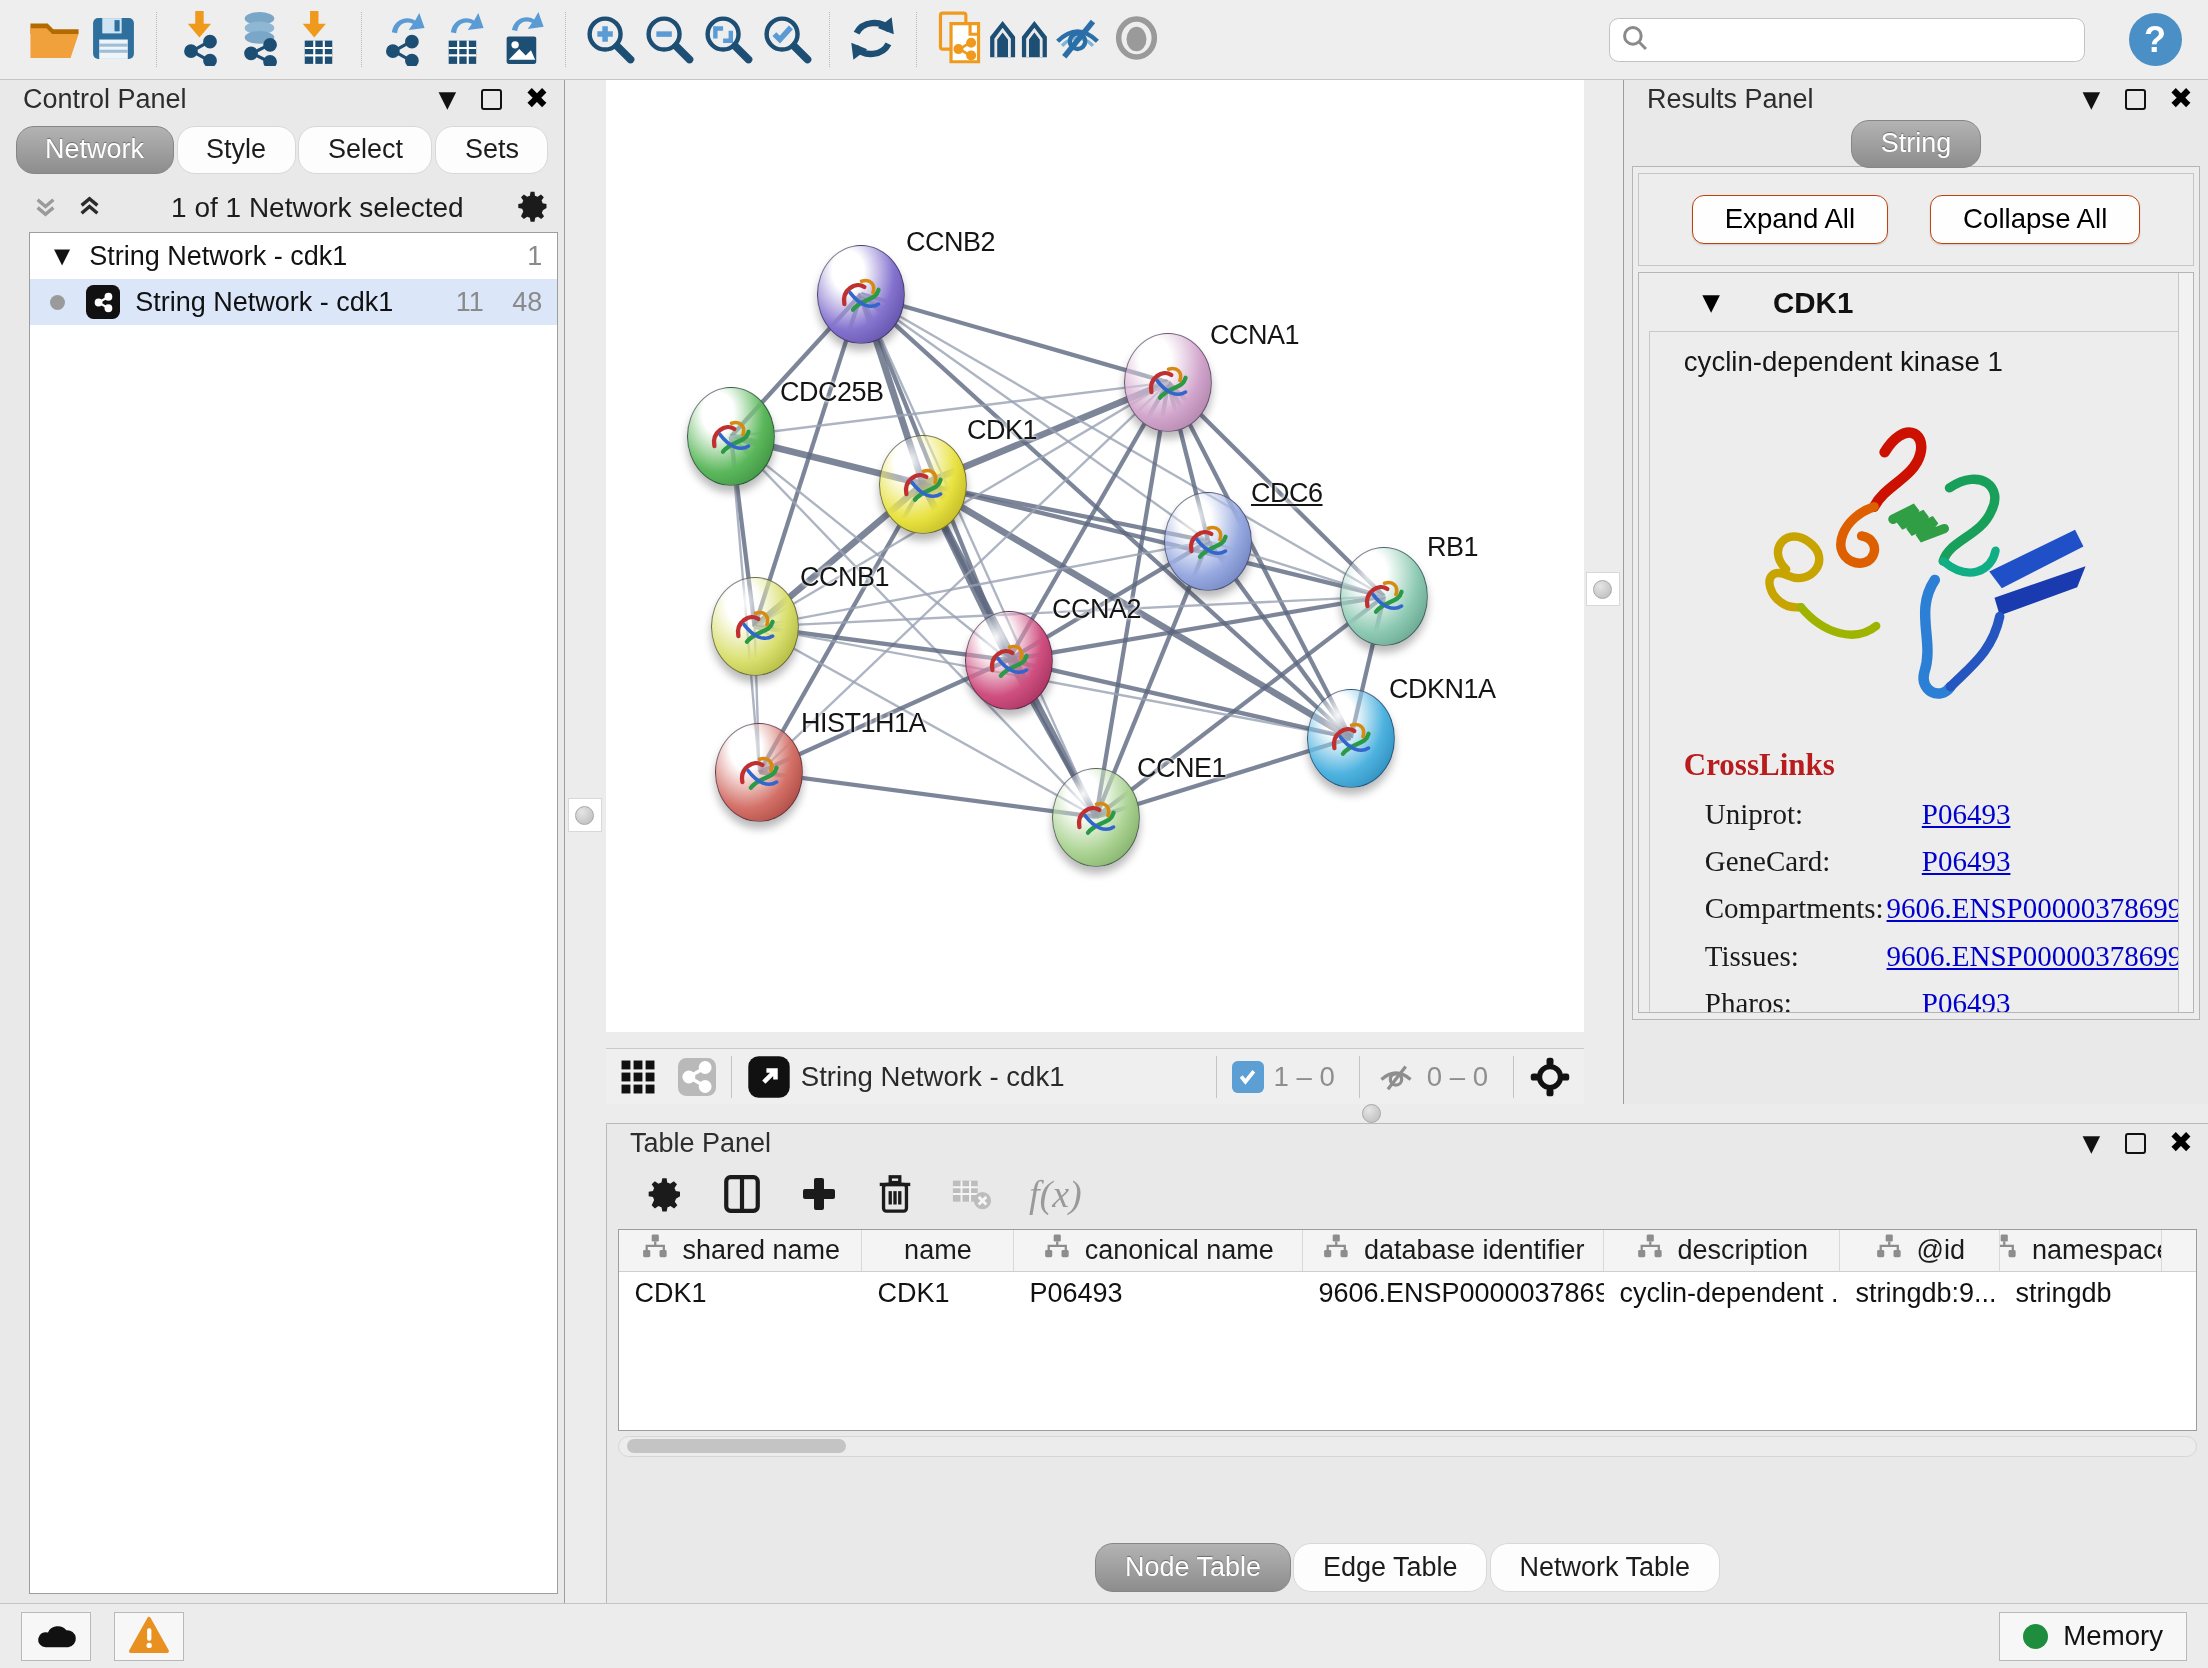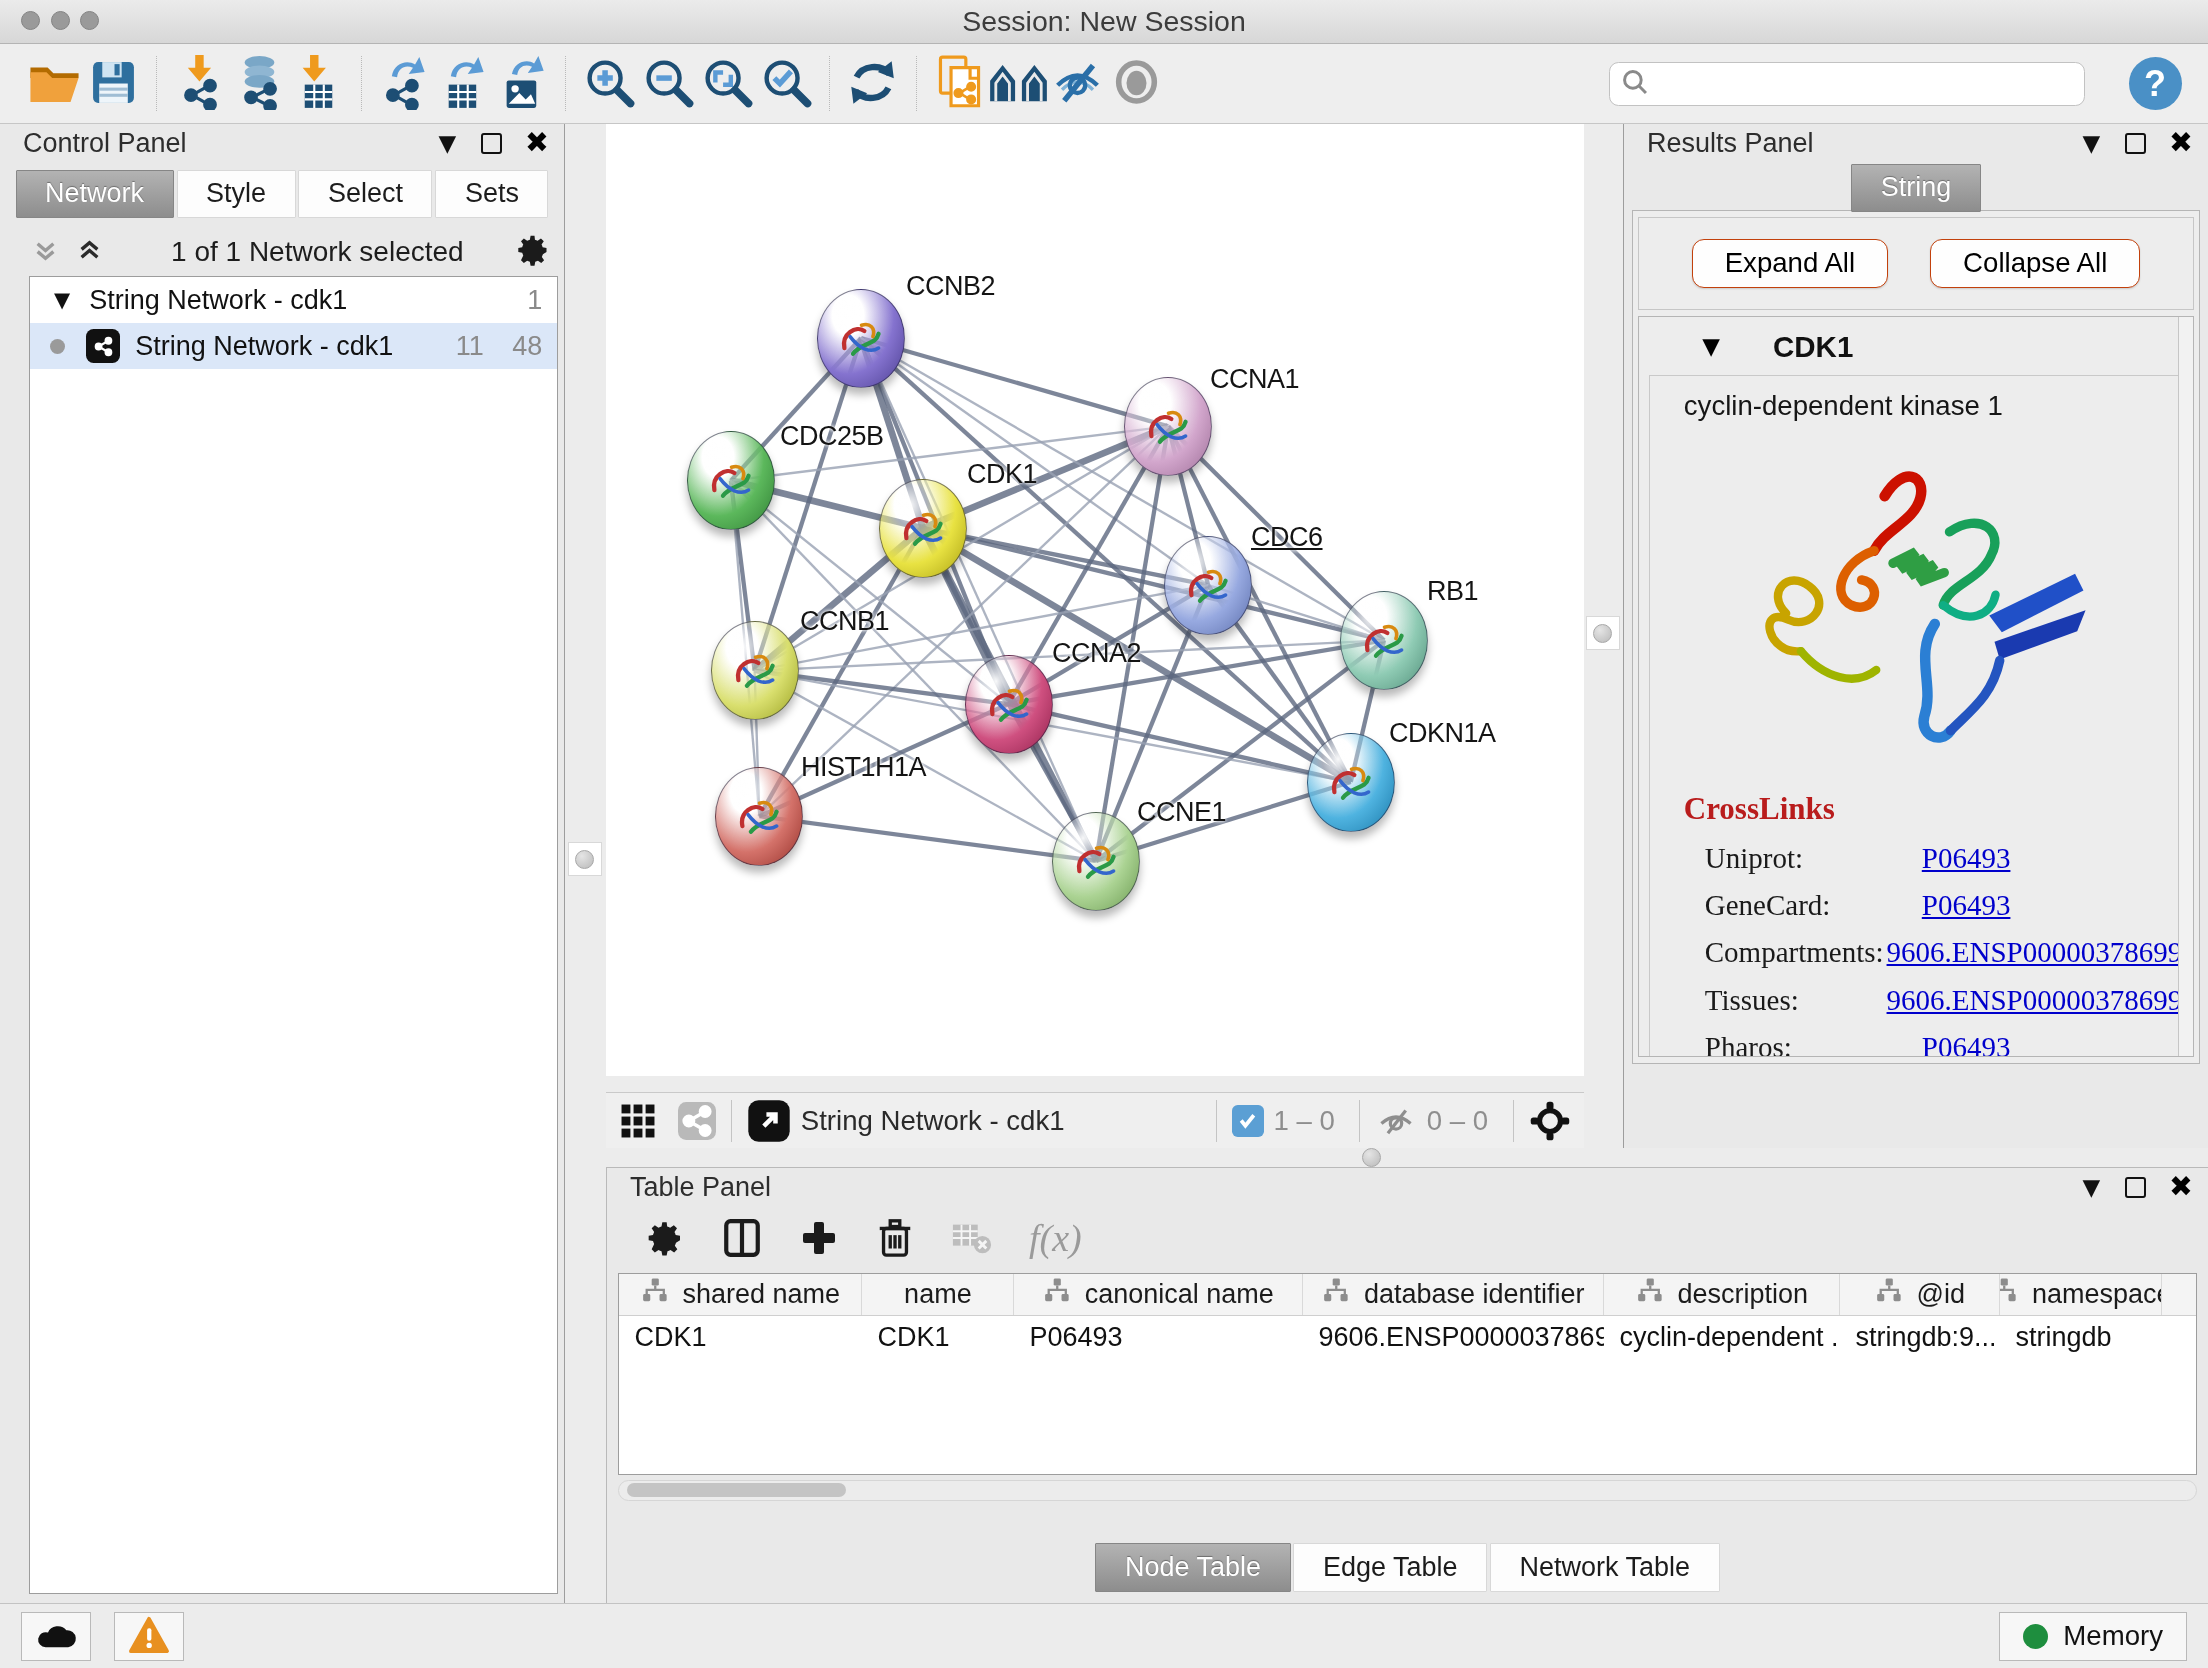--- a/index.html
+++ b/index.html
@@ -39,21 +39,21 @@
   
   .panel-head { height:38px; display:flex; align-items:center; padding:0 15px 0 23px; }
   .panel-title { font-size:27px; color:#2d2d2d; }
   .panel-head .spacer { flex:1; }
   .ph-ic { font-family:"DejaVu Sans", sans-serif; color:#111; margin-left:25px; font-size:23px; line-height:1; }
   .ph-float { width:21px; height:21px; border:2.9px solid #111; border-radius:2.9px; margin-left:25px; }
   .ph-close { font-size:28.5px; font-weight:bold; margin-left:23px; }
 
   
   .tab-row { display:flex; justify-content:center; gap:2.9px; padding:7.6px 0 9.5px 0; }
-  .tab { font-size:27px; padding:7.6px 28.5px; border-radius:1px; background:#fdfdfd; border:1px solid #d8d8d8; color:#1c1c1c; }
+  .tab { font-size:27px; padding:7.6px 28.5px; border-radius:18px; background:#fdfdfd; border:1px solid #d8d8d8; color:#1c1c1c; }
   .tab.sel { background:linear-gradient(#b3b3b3,#8d8d8d); border-color:#868686; color:#fff; text-shadow:0 -1px 1px rgba(0,0,0,.35); }
 
   
   .list-head { height:49px; display:flex; align-items:center; padding:0 13.3px 0 32px; }
   .list-head .chev { margin-right:17px; }
   .list-head .cap { flex:1; text-align:center; font-size:28px; color:#1d1d1d; }
   .net-listbox { margin:0 5.7px 9.5px 28.5px; background:#fff; border:1.9px solid #9d9d9d; flex:1; overflow:hidden; }
   .net-row { height:46px; display:flex; align-items:center; font-size:27px; color:#111; padding:0 15px; }
   .net-row .count { margin-left:auto; color:#8a8a8a; }
   .net-row.child { background:#dbe7f8; }
@@ -120,28 +120,20 @@
   .foot-btn { width:70px; height:49px; background:#f7f7f7; border:1.9px solid #b9b9b9; display:flex; align-items:center; justify-content:center; margin-right:23px; }
   .mem-btn { margin-left:auto; height:49px; background:#f7f7f7; border:1.9px solid #b9b9b9; display:flex; align-items:center; gap:15px; padding:0 23px; font-size:27.6px; color:#111; }
   .mem-dot { width:25px; height:25px; border-radius:50%; background:#1e8e3e; }
   .glyph { font-family:"DejaVu Sans", sans-serif; line-height:1; }
 </style>
 </head>
 <body>
 
 <div class="window">
 
-  <div class="titlebar">
-    <div class="traffic">
-      <span></span>
-      <span></span>
-      <span></span>
-    </div>
-    <div class="win-title">Session: New Session</div>
-  </div>
 
   <div class="toolbar">
     <div class="tb-btn">
       <span>
         <svg width="55" height="49" viewBox="0 0 48 42">
             <path d="M3 8h15l5 5h22v4H3z" fill="#b36b00"></path>
             <path d="M3 12h14l5 5h23l-7 21H3z" fill="#f0a13c"></path>
           </svg>
       </span>
     </div>

